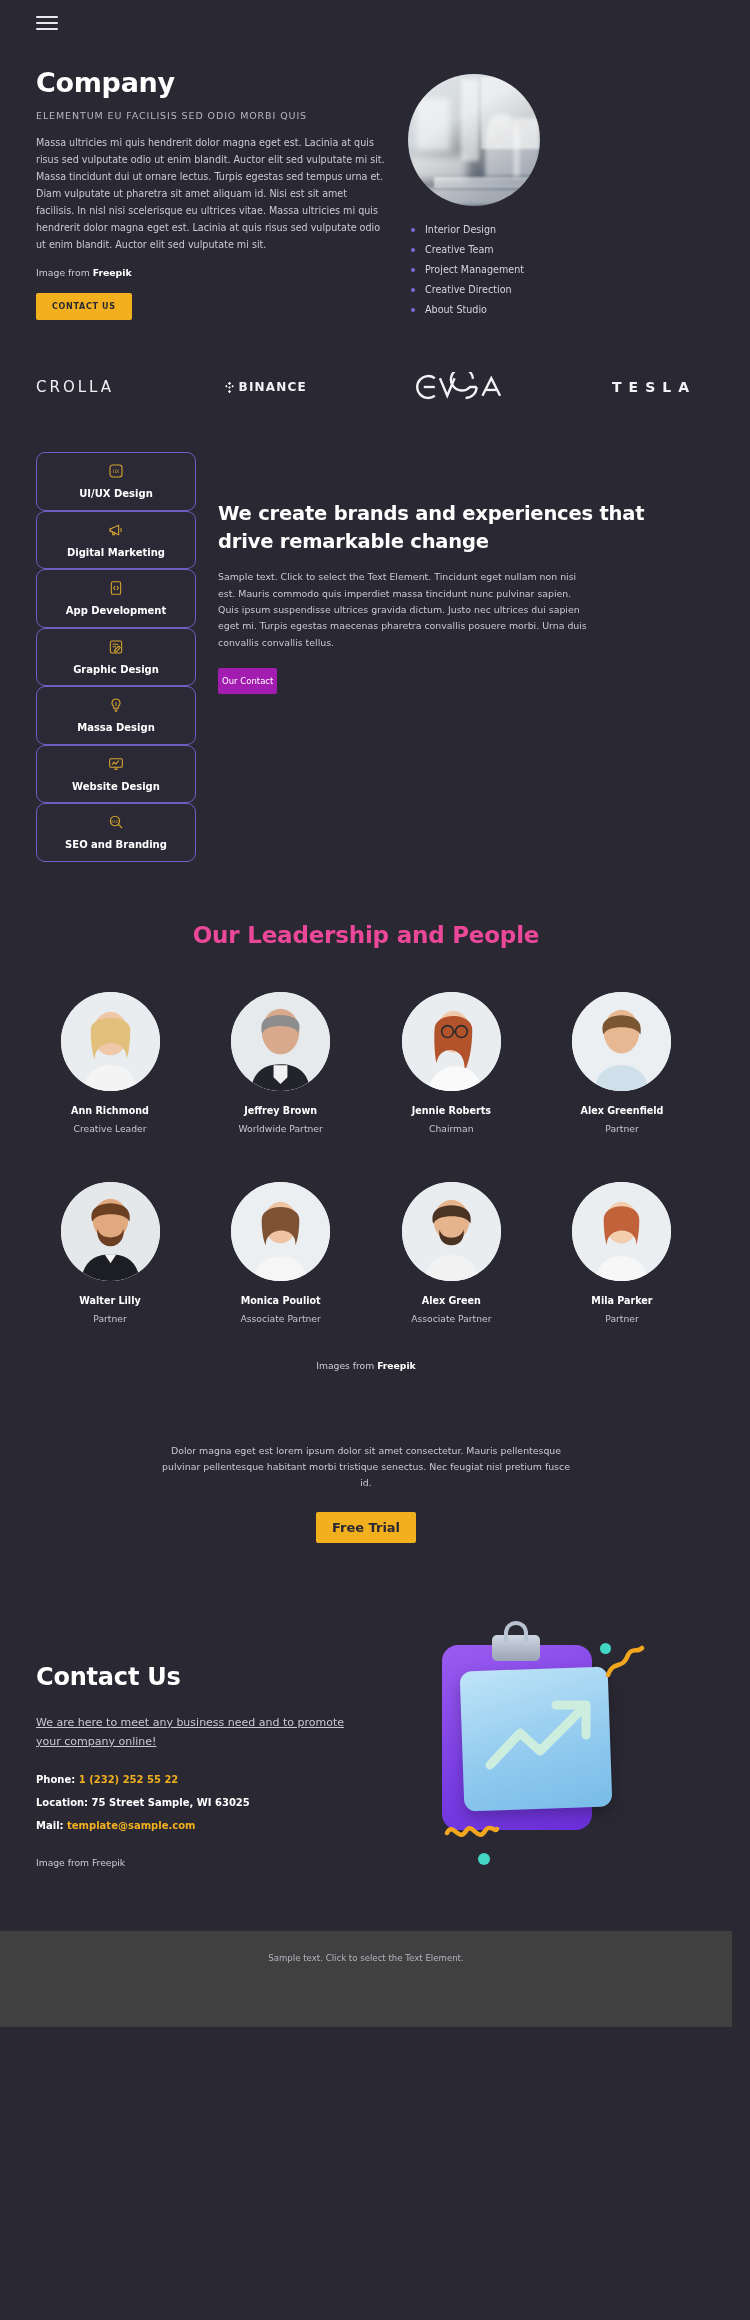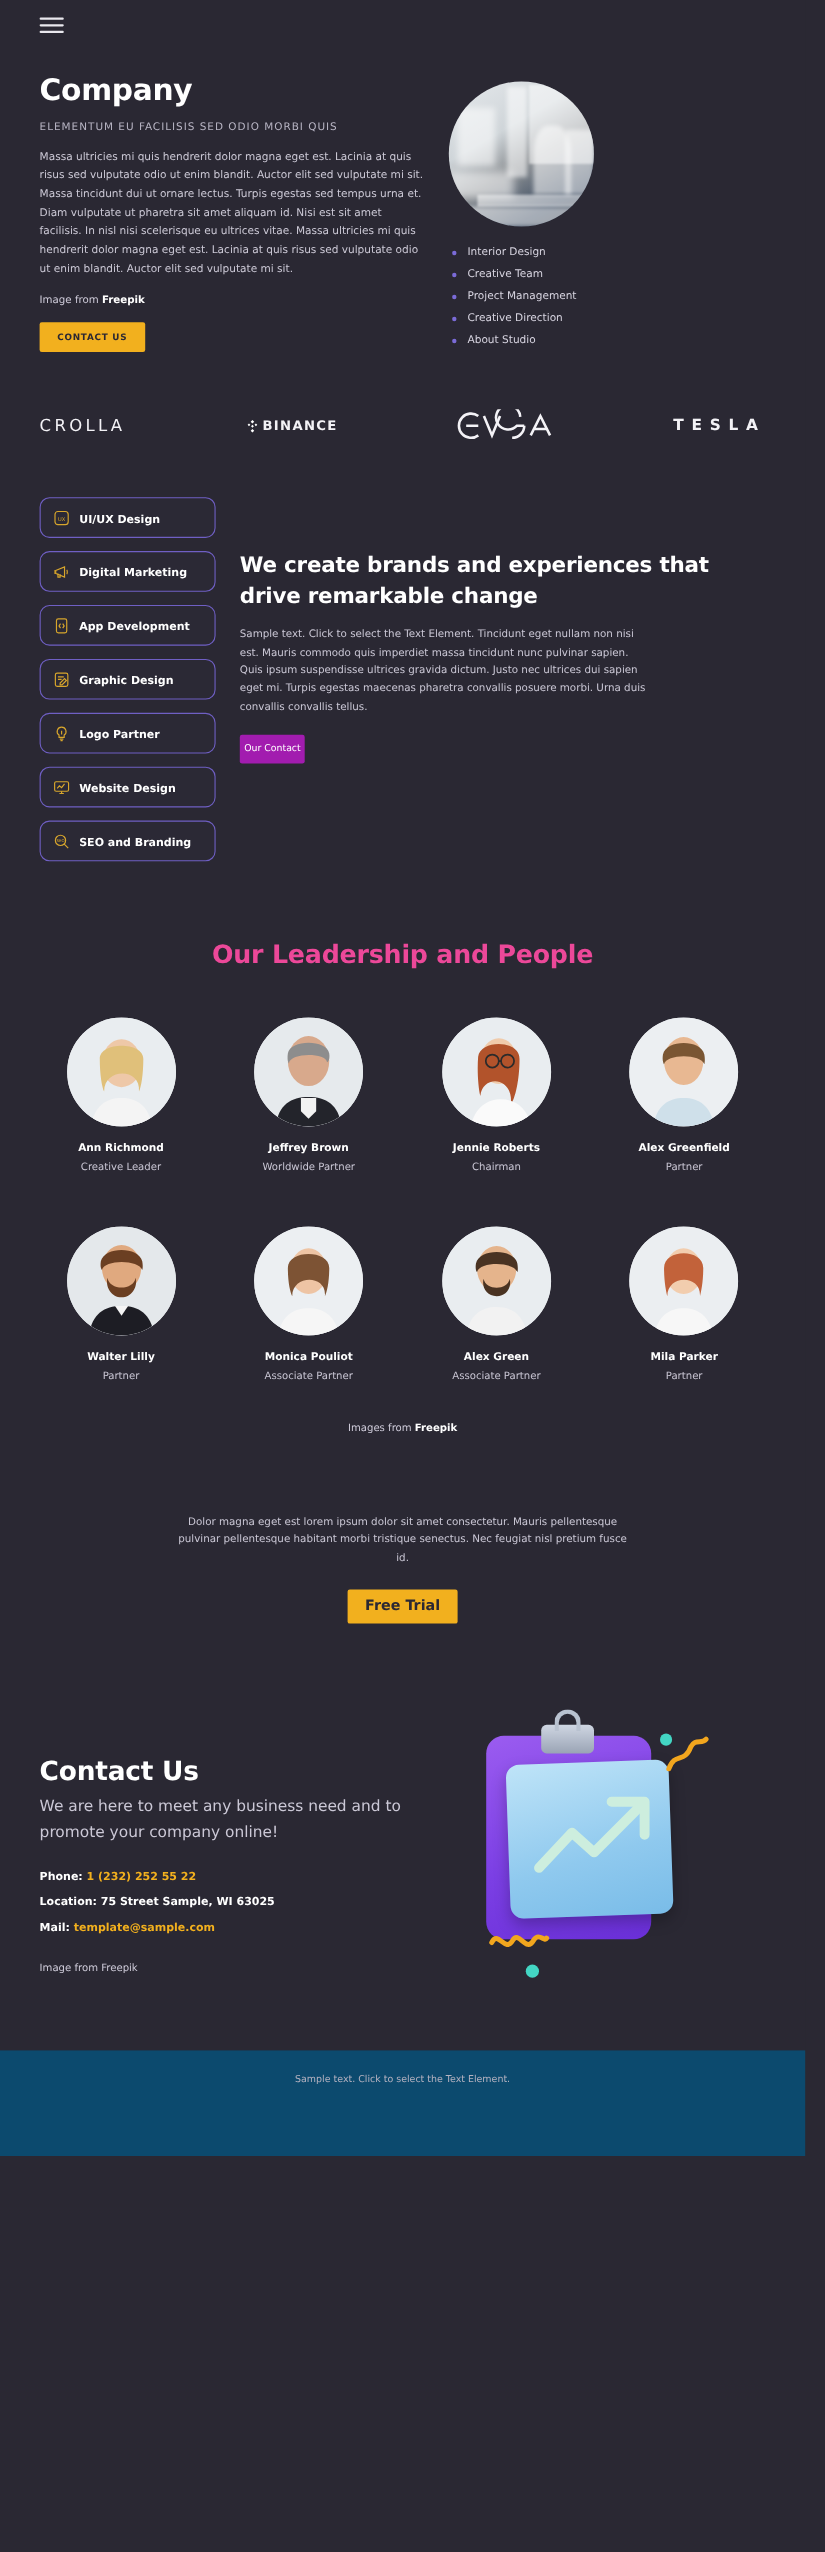--- a/index.html
+++ b/index.html
@@ -79,22 +79,22 @@
   .bnb-diamond { width: 13px; height: 13px; position: relative; }
   .logo-evga { font-size: 25px; letter-spacing: 1px; font-weight: 400; }
   .logo-tesla { font-size: 14px; letter-spacing: 7px; font-weight: 600; }
 
   
   .services { display: flex; padding: 10px 36px 0 36px; gap: 22px; }
   .pill-col { width: 160px; }
   .pill {
     border: 1px solid #6f5fc4; border-radius: 9px;
     background: #2b2935; padding: 9px 11px;
-    margin-bottom: 12px; display: flex; align-items: flex-end; gap: 8px;
-    min-height: 30px; cursor: pointer;
+    margin-bottom: 0; display: flex; align-items: center; gap: 8px;
+    min-height: 30px; cursor: pointer; flex-direction: column;
   }
   .pill .ic { flex: 0 0 16px; height: 16px; margin-top: 1px; }
   .pill .lbl { font-size: 10px; font-weight: 700; color: #fff; line-height: 1.35; }
   .svc-right { flex: 1; padding-top: 48px; }
   h2.svc-title {
     font-size: 19.5px; font-weight: 800; line-height: 1.42; color: #fff; letter-spacing: -0.2px;
   }
   .svc-body { margin-top: 14px; font-size: 9.4px; line-height: 1.74; color: #cbc8d6; max-width: 370px; }
   .btn-purple {
     display: inline-block; margin-top: 17px;
@@ -123,21 +123,21 @@
   .btn-trial {
     margin-top: 20px; background: #f2b01e; color: #2b2833;
     font-size: 13px; font-weight: 700; padding: 8px 16px;
     border: none; border-radius: 2px; cursor: pointer; font-family: inherit;
   }
 
   
   .contact { display: flex; padding: 78px 36px 0 36px; gap: 16px; align-items: flex-start; }
   .contact-left { width: 330px; padding-top: 42px; }
   h2.contact-title { font-size: 24px; font-weight: 800; color: #fff; letter-spacing: -0.2px; }
-  .contact-sub { margin-top: 6px; font-size: 14px; line-height: 1.72; color: #cbc8d6; }
+  .contact-sub { margin-top: 23px; font-size: 11px; line-height: 1.72; color: #cbc8d6; text-decoration: underline; }
   .contact-line { margin-top: 12px; font-size: 10px; font-weight: 700; color: #fff; }
   .contact-line:first-of-type { margin-top: 22px; }
   .amber { color: #f2b01e; }
   .contact-credit { margin-top: 26px; font-size: 9.2px; color: #cfccda; }
   .contact-right { flex: 1; position: relative; height: 250px; }
 
   
   .clip-wrap { position: absolute; left: 22px; top: 0; width: 250px; height: 250px; }
   .clip-body {
     position: absolute; left: 38px; top: 24px; width: 150px; height: 185px;
@@ -161,21 +161,21 @@
   }
   .arrow-svg { position: absolute; left: 78px; top: 72px; }
   .dot-teal-1 { position: absolute; left: 196px; top: 22px; width: 11px; height: 11px; border-radius: 50%; background: #43d6c4; }
   .dot-teal-2 { position: absolute; left: 74px; top: 232px; width: 12px; height: 12px; border-radius: 50%; background: #43d6c4; }
   .squig { position: absolute; }
   .squig-1 { left: 200px; top: 24px; }
   .squig-2 { left: 40px; top: 198px; }
 
   
   .footer {
-    margin-top: 60px; background: #0c4a6e; height: 96px;
+    margin-top: 60px; background: #404040; height: 96px;
     display: flex; align-items: flex-start; justify-content: center; padding-top: 22px; text-align: center;
   }
   .footer p { font-size: 8.6px; color: #b5b2c0; }
 </style>
 </head>
 <body>
 
 <div class="page">
 
   <div class="topbar">
@@ -289,21 +289,21 @@
       </div>
 
       <div class="pill">
         <span class="ic">
           <svg width="16" height="16" viewBox="0 0 24 24" fill="none" stroke="#d8a62c" stroke-width="1.6">
             <path d="M12 3a6 6 0 0 0-3.5 10.9V17h7v-3.1A6 6 0 0 0 12 3z"></path>
             <path d="M9.5 19.5h5M10.5 21.5h3"></path>
               <path d="M12 8v5"></path>
           </svg>
         </span>
-        <span class="lbl">Logo Partner</span>
+        <span class="lbl">Massa Design</span>
       </div>
 
       <div class="pill">
         <span class="ic">
           <svg width="16" height="16" viewBox="0 0 24 24" fill="none" stroke="#d8a62c" stroke-width="1.6">
             <rect x="2.5" y="4" width="19" height="13" rx="2"></rect>
             <path d="M6 13l3-3.5L12 12l4-5"></path>
               <path d="M9 20h6M12 17v3"></path>
           </svg>
         </span>

